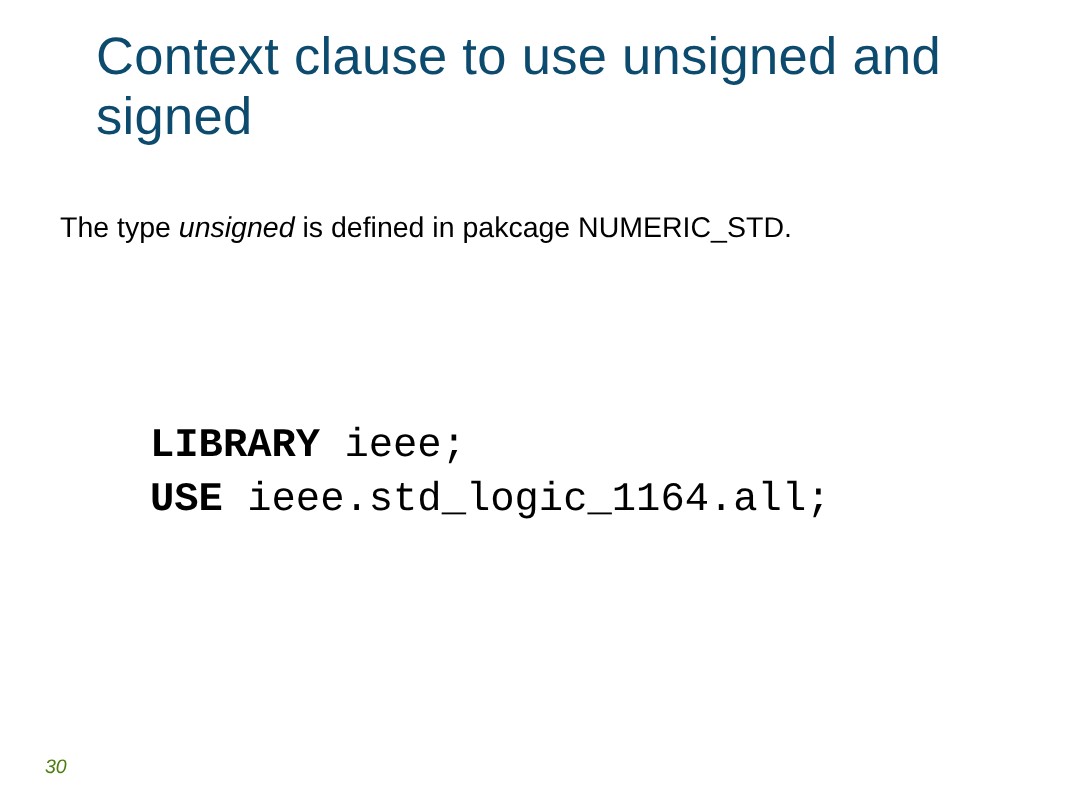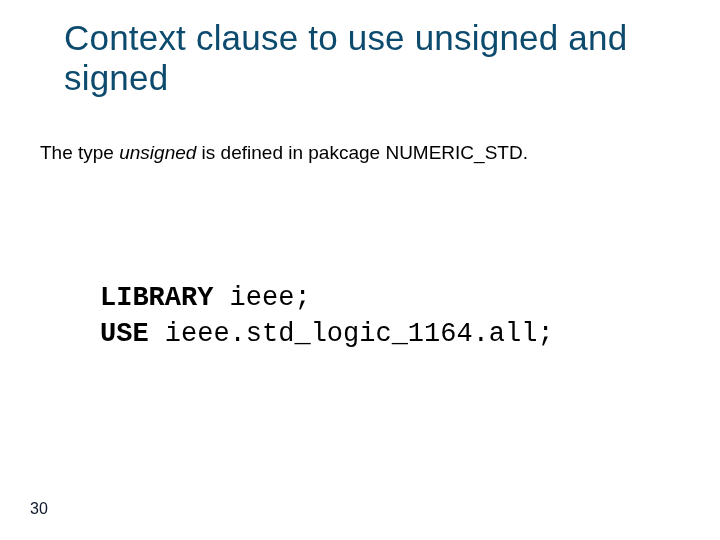--- a/index.html
+++ b/index.html
@@ -36,22 +36,23 @@
     font-family: "Courier New", Courier, monospace;
     font-size: 27px;
     line-height: 1.35;
     color: #000;
   }
   .code .kw { font-weight: bold; }
   .page-num {
     position: absolute;
     left: 30px;
     bottom: 22px;
-    font-size: 16px;
-    color: #0f172a;
+    font-size: 13px;
+    color: #4d7c0f;
+    font-style: italic;
   }
 </style>
 </head>
 <body>
 
 <div class="title">Context clause to use unsigned and signed</div>
 
 <div class="body-text">
   <span>The type </span><span class="italic">unsigned</span><span> is defined in pakcage NUMERIC_STD.</span>
 </div>

